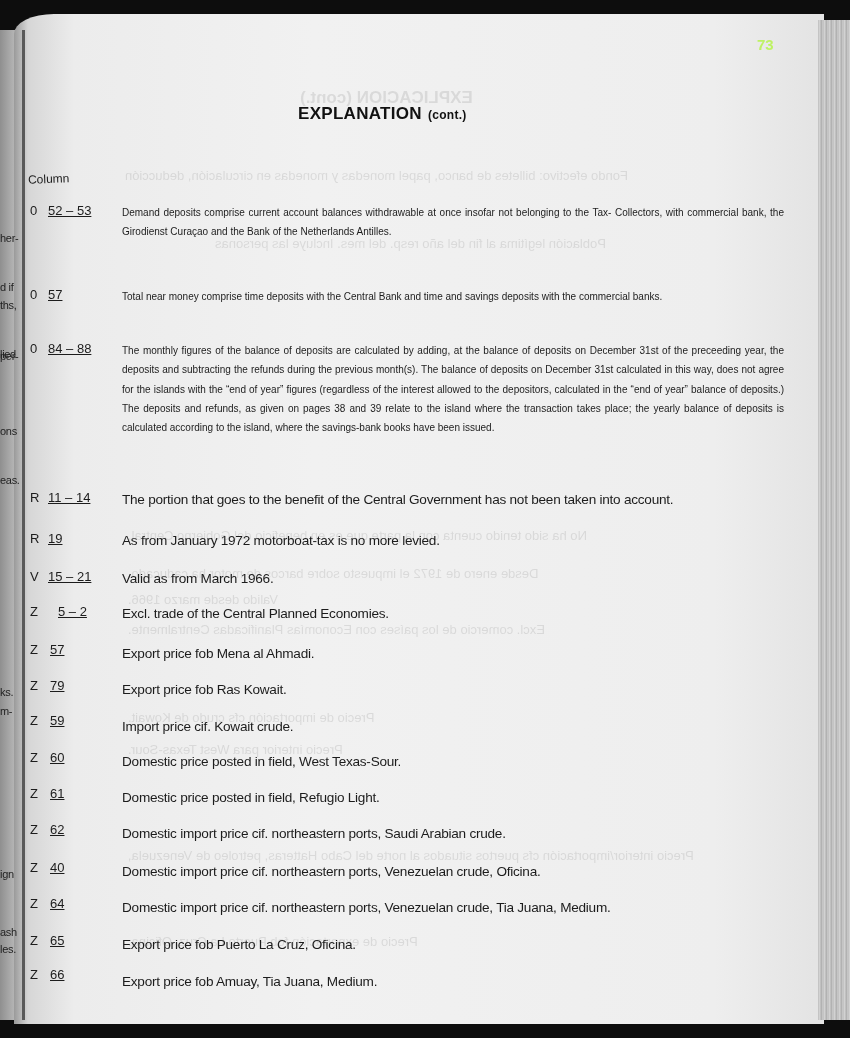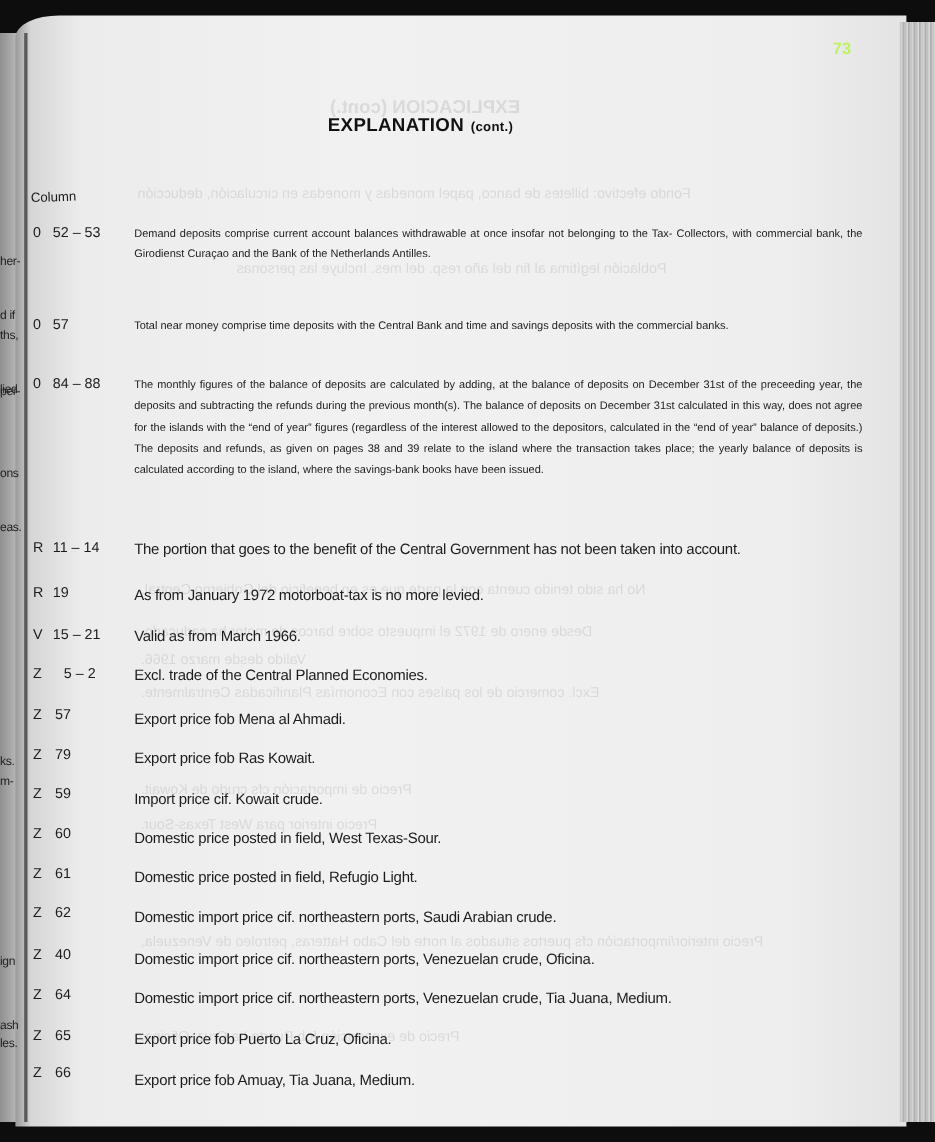--- a/index.html
+++ b/index.html
@@ -37,21 +37,21 @@
     position: absolute; left: 298px; top: 104px; font-size: 17px; font-weight: bold; color: #111;
     letter-spacing: 0.3px;
   }
   .title .cont { font-size: 12px; margin-left: 6px; }
   .col-header {
     position: absolute; left: 28px; top: 172px; font-size: 12px; color: #1a1a1a;
     transform: rotate(-2deg);
   }
   .entry { position: absolute; color: #1c1c1c; }
   .entry .code { position: absolute; left: 0; top: 0; font-size: 13px; }
-  .entry .num { position: absolute; top: 0; font-size: 13px; white-space: nowrap; }
+  .entry .num { position: absolute; top: 0; font-size: 13px; white-space: nowrap; text-decoration: underline; }
   .entry .text {
     position: absolute; left: 92px; top: 0; font-size: 10px; line-height: 19.3px;
     text-align: justify; width: 662px;
   }
   .entry.cond .text, .entry.cond .num, .entry.cond .code {
     font-family: "Liberation Sans Narrow", "Liberation Sans", sans-serif;
   }
   .entry.cond .text { font-size: 13.6px; letter-spacing: -0.25px; }
   .bleed {
     position: absolute; color: rgba(60,60,60,0.12); font-size: 13px;

